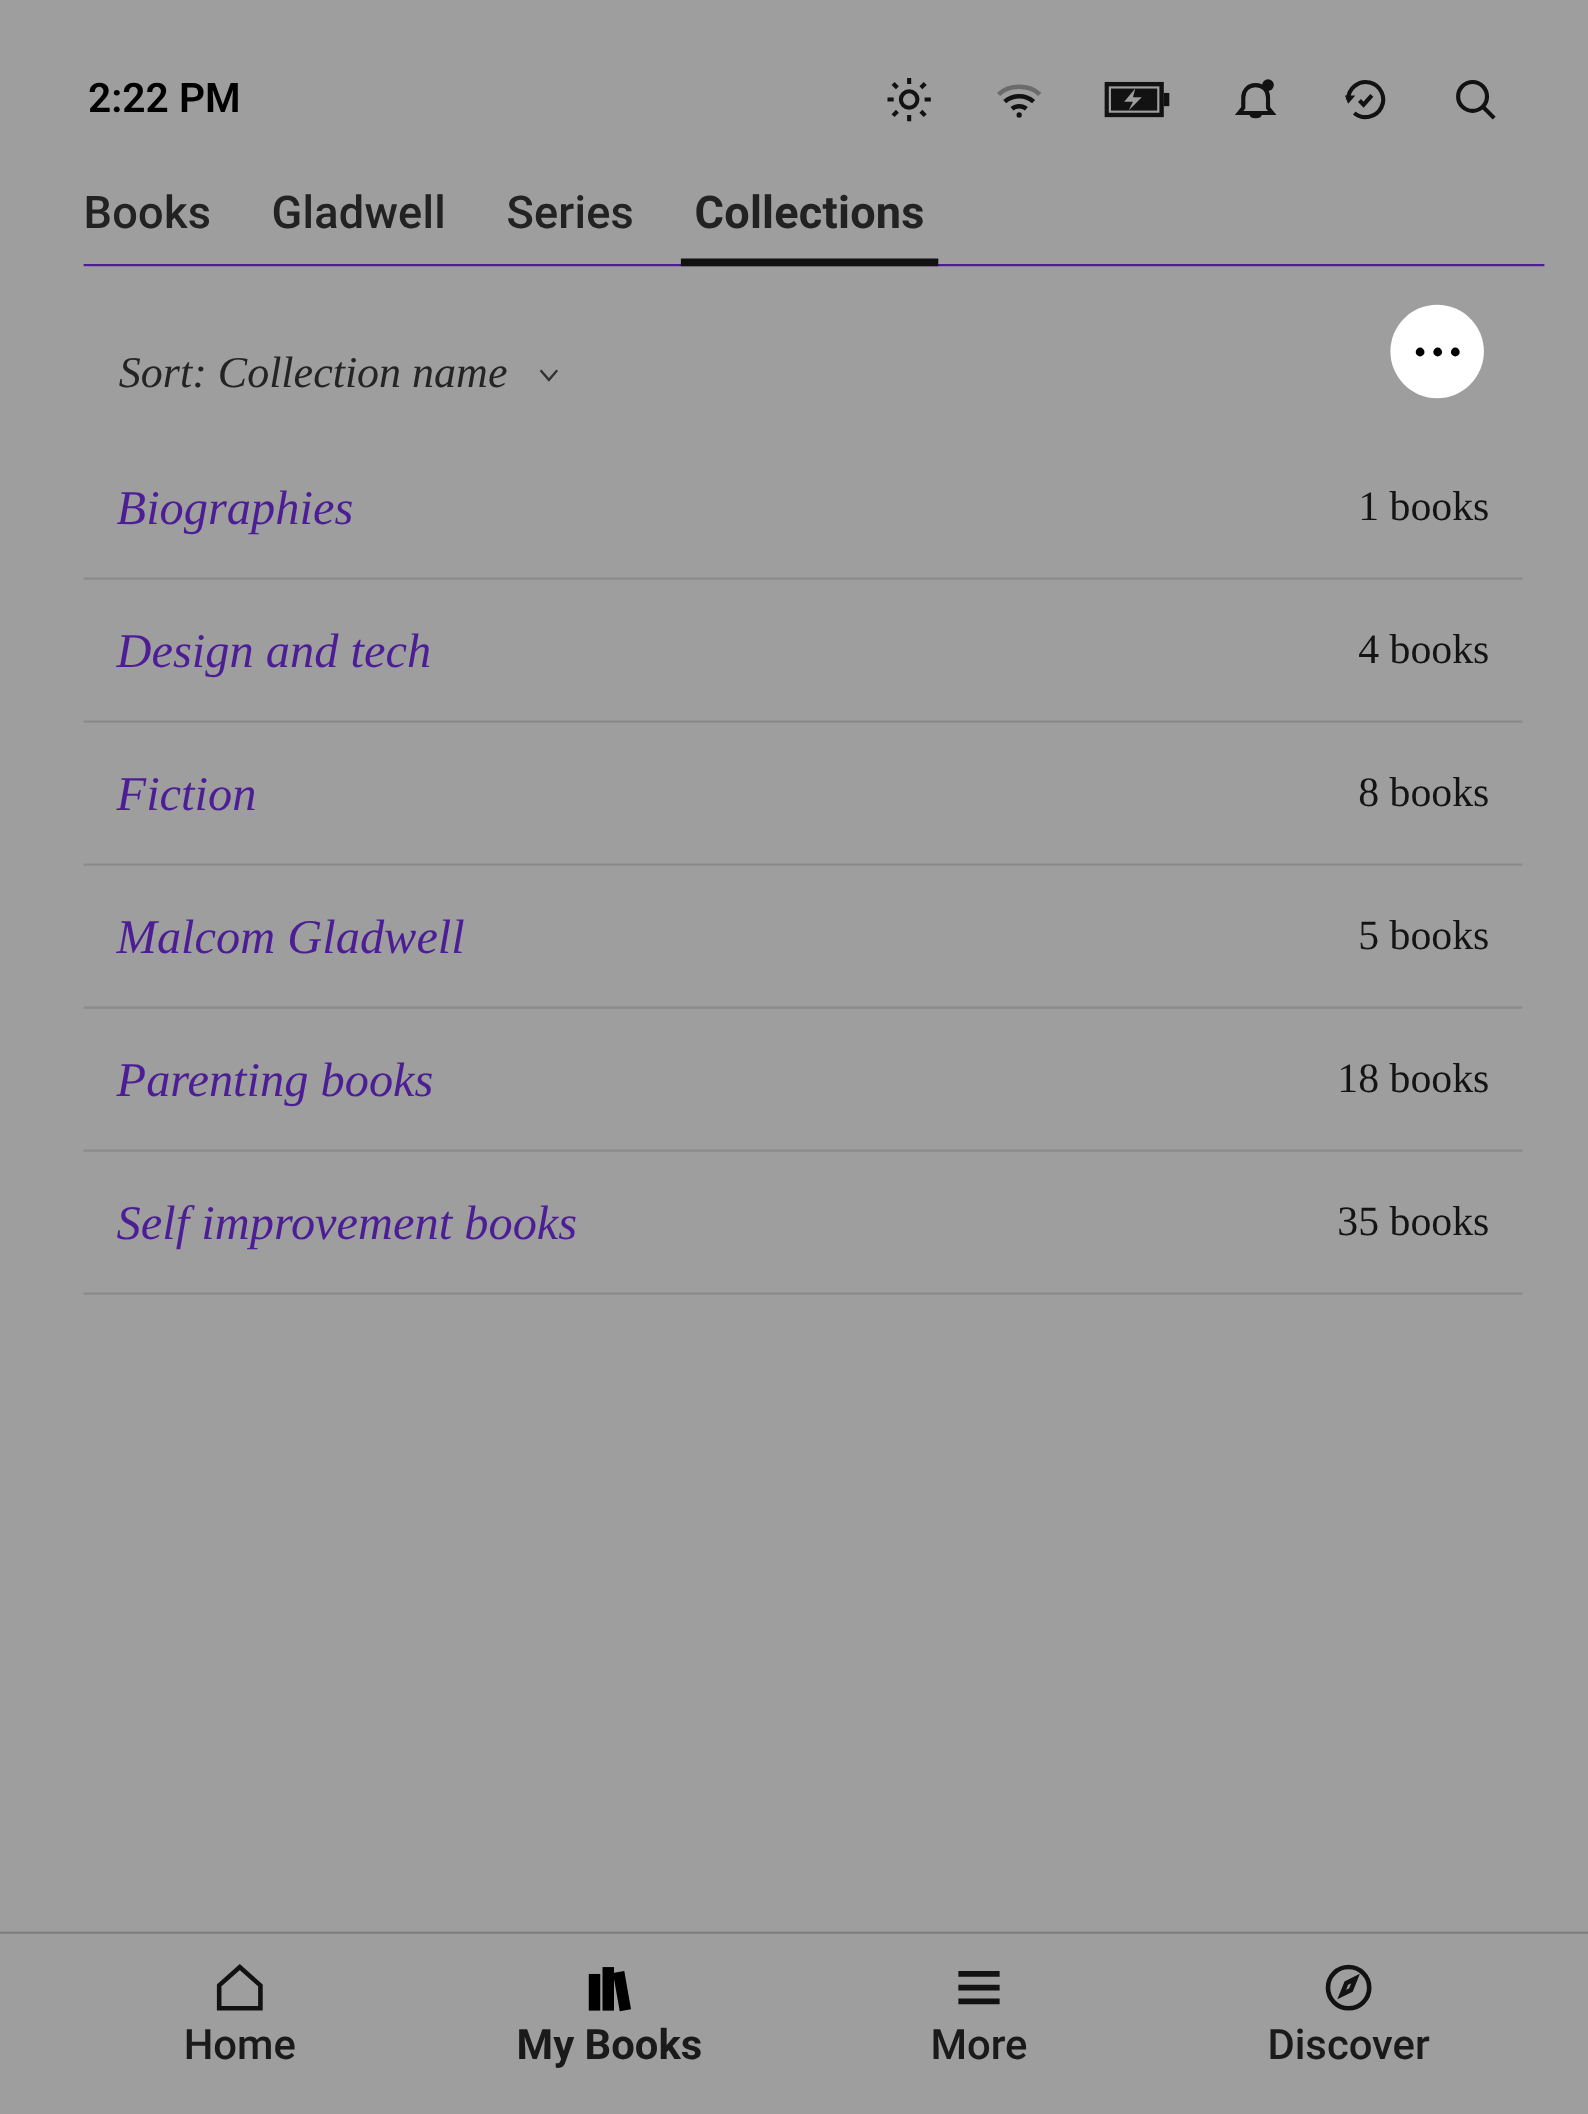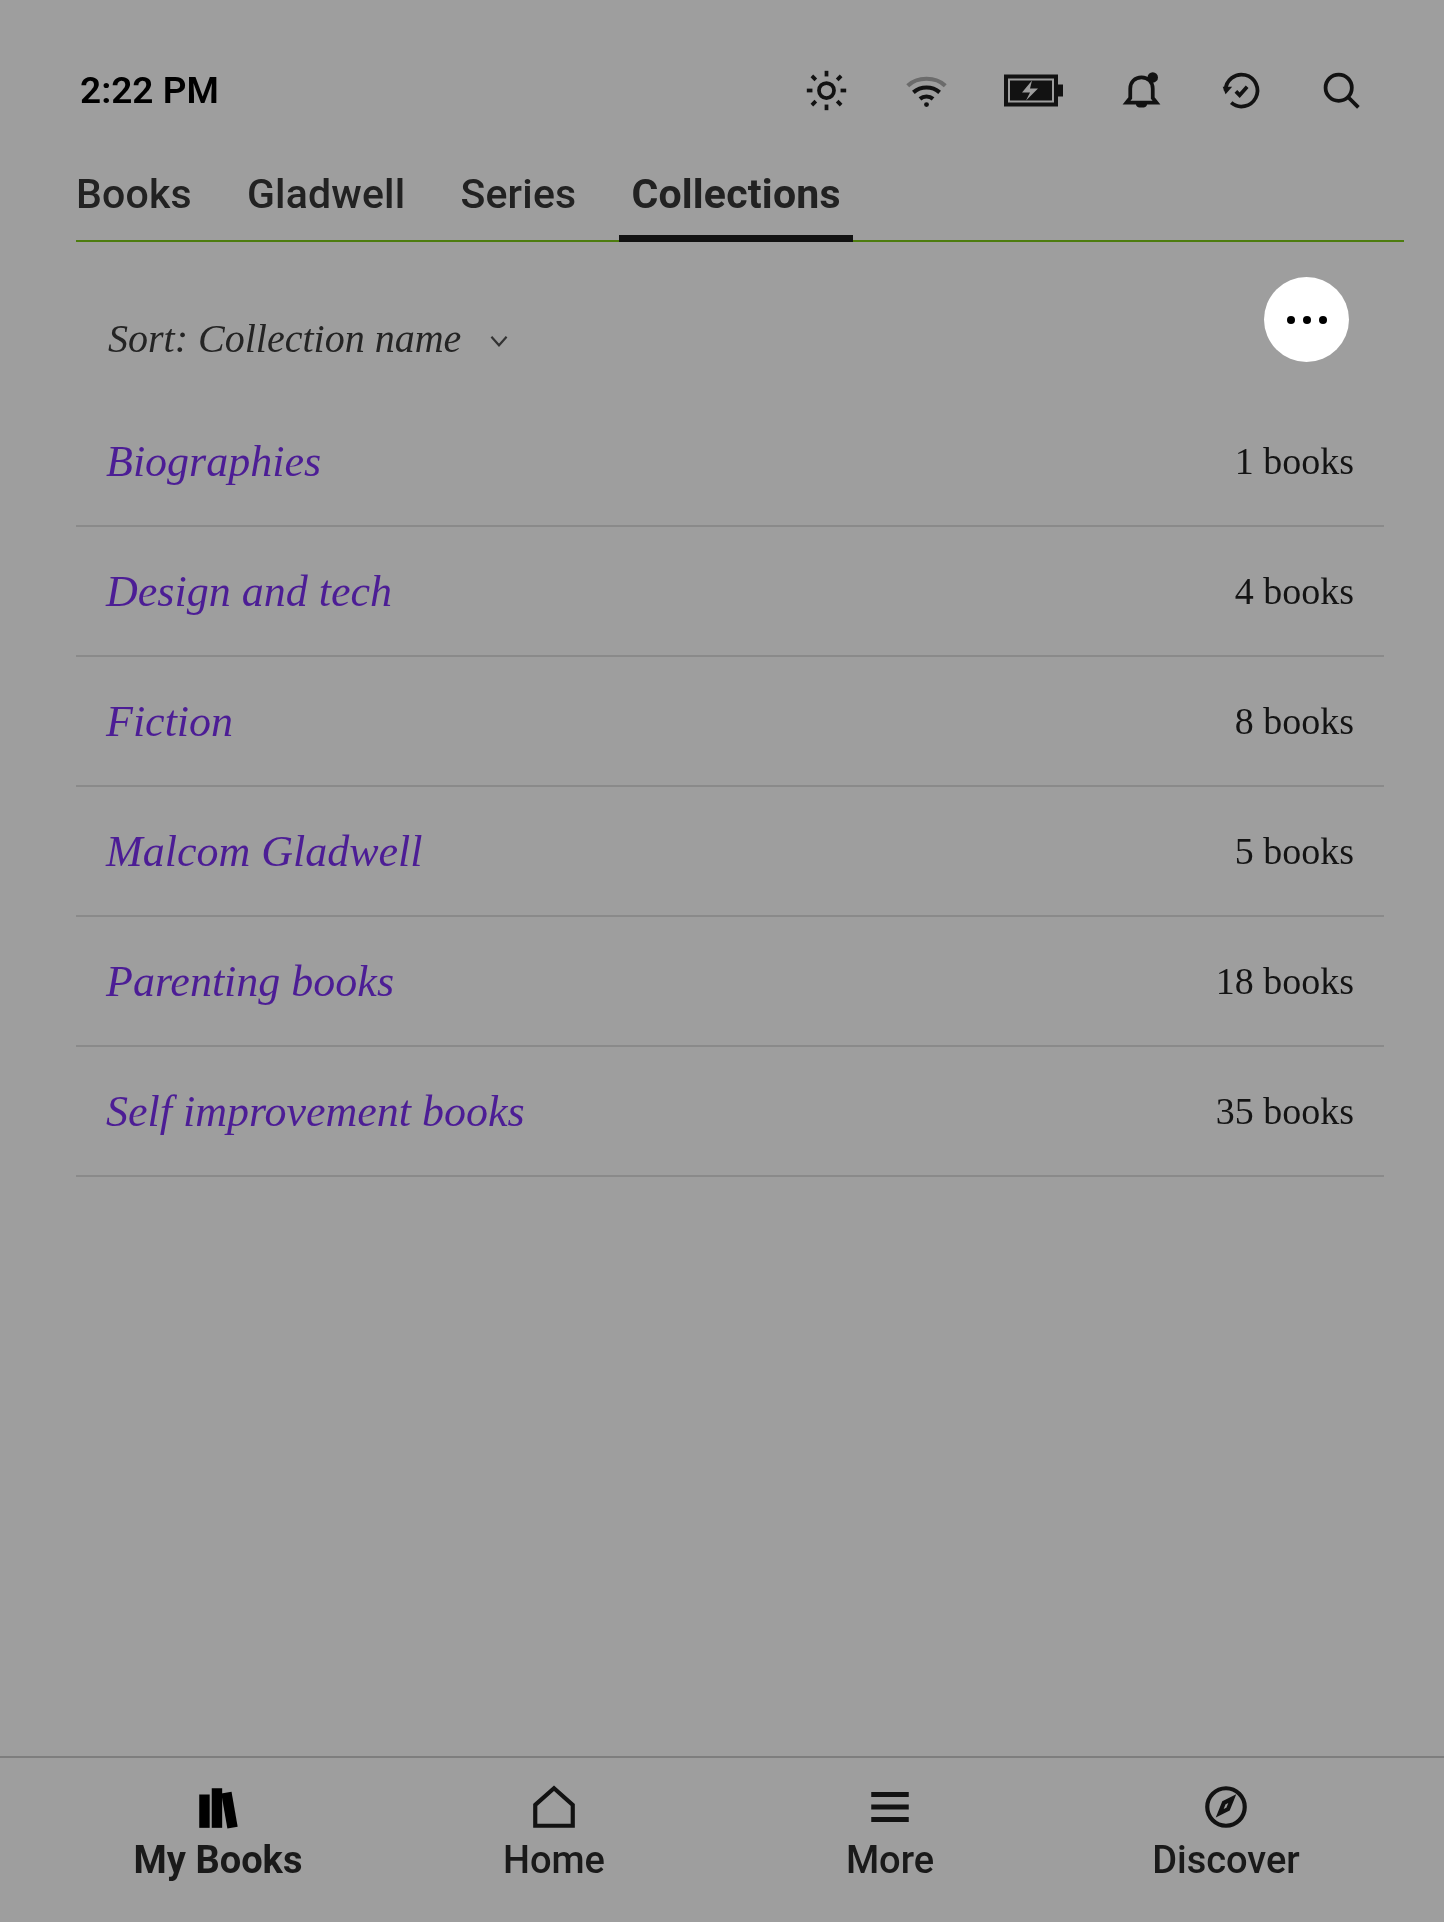--- a/index.html
+++ b/index.html
@@ -53,21 +53,21 @@
   .status-icon svg {
     width: 100%;
     height: 100%;
   }
 
   
   .tabs {
     display: flex;
     gap: 55px;
     padding: 0 94px;
-    border-bottom: 2px solid #4d7c0f;
+    border-bottom: 2px solid #4c1d95;
     margin-left: 76px;
     margin-right: 40px;
   }
   .tabs {
     padding: 0 0;
   }
   .tab {
     font-size: 41px;
     font-weight: 500;
     color: #222;
@@ -305,40 +305,40 @@
     <div class="row-name">Parenting books</div>
     <div class="row-count">18 books</div>
   </div>
   <div class="row">
     <div class="row-name">Self improvement books</div>
     <div class="row-count">35 books</div>
   </div>
 </div>
 
 <div class="bottom-nav">
+  <div class="nav-item">
+    <div class="nav-icon">
+      <svg viewBox="0 0 24 24" fill="none" stroke="#121212" stroke-width="2">
+        <path d="M3 11 L12 3 L21 11 L21 21 L3 21 Z"></path>
+      </svg>
+    </div>
+    <div class="nav-label">Home</div>
+  </div>
   <div class="nav-item active">
     <div class="nav-icon">
       <svg viewBox="0 0 24 24" fill="#000">
         <rect x="3" y="6" width="5" height="16"></rect>
         <rect x="9" y="3" width="5" height="19"></rect>
         <rect x="15" y="5" width="5" height="17" transform="rotate(-10 17.5 13.5)"></rect>
       </svg>
     </div>
     <div class="nav-label">My Books</div>
   </div>
   <div class="nav-item">
     <div class="nav-icon">
-      <svg viewBox="0 0 24 24" fill="none" stroke="#121212" stroke-width="2">
-        <path d="M3 11 L12 3 L21 11 L21 21 L3 21 Z"></path>
-      </svg>
-    </div>
-    <div class="nav-label">Home</div>
-  </div>
-  <div class="nav-item">
-    <div class="nav-icon">
       <svg viewBox="0 0 24 24" fill="none" stroke="#121212" stroke-width="2.5">
         <line x1="3" y1="6" x2="21" y2="6"></line>
         <line x1="3" y1="12" x2="21" y2="12"></line>
         <line x1="3" y1="18" x2="21" y2="18"></line>
       </svg>
     </div>
     <div class="nav-label">More</div>
   </div>
   <div class="nav-item">
     <div class="nav-icon">

